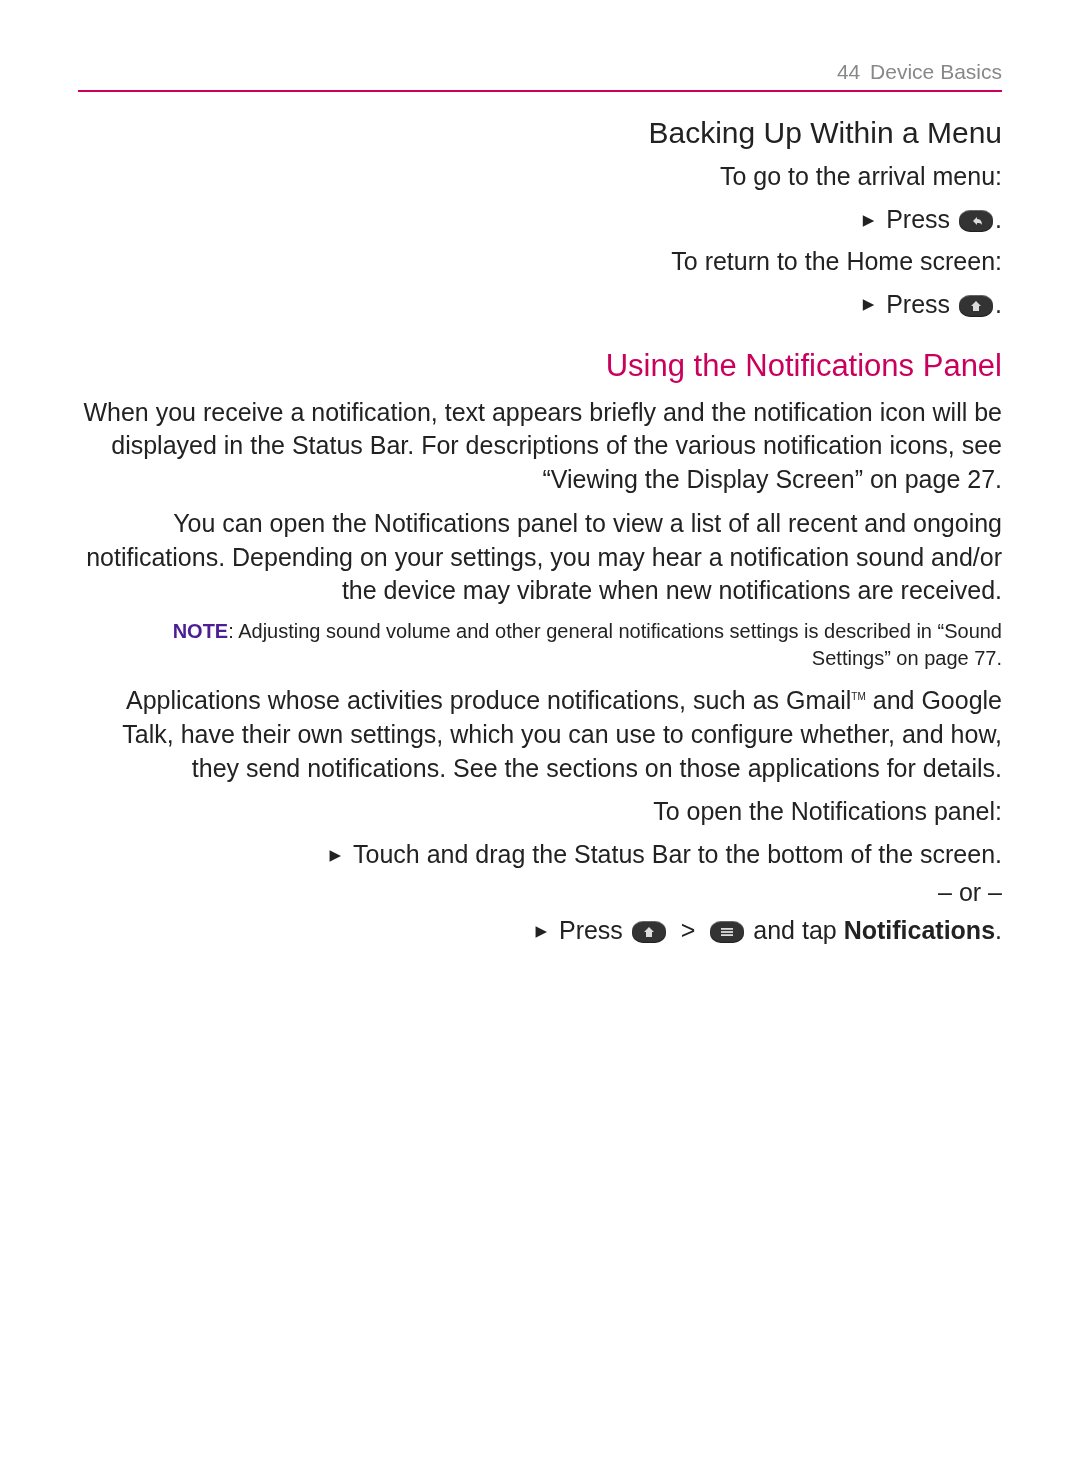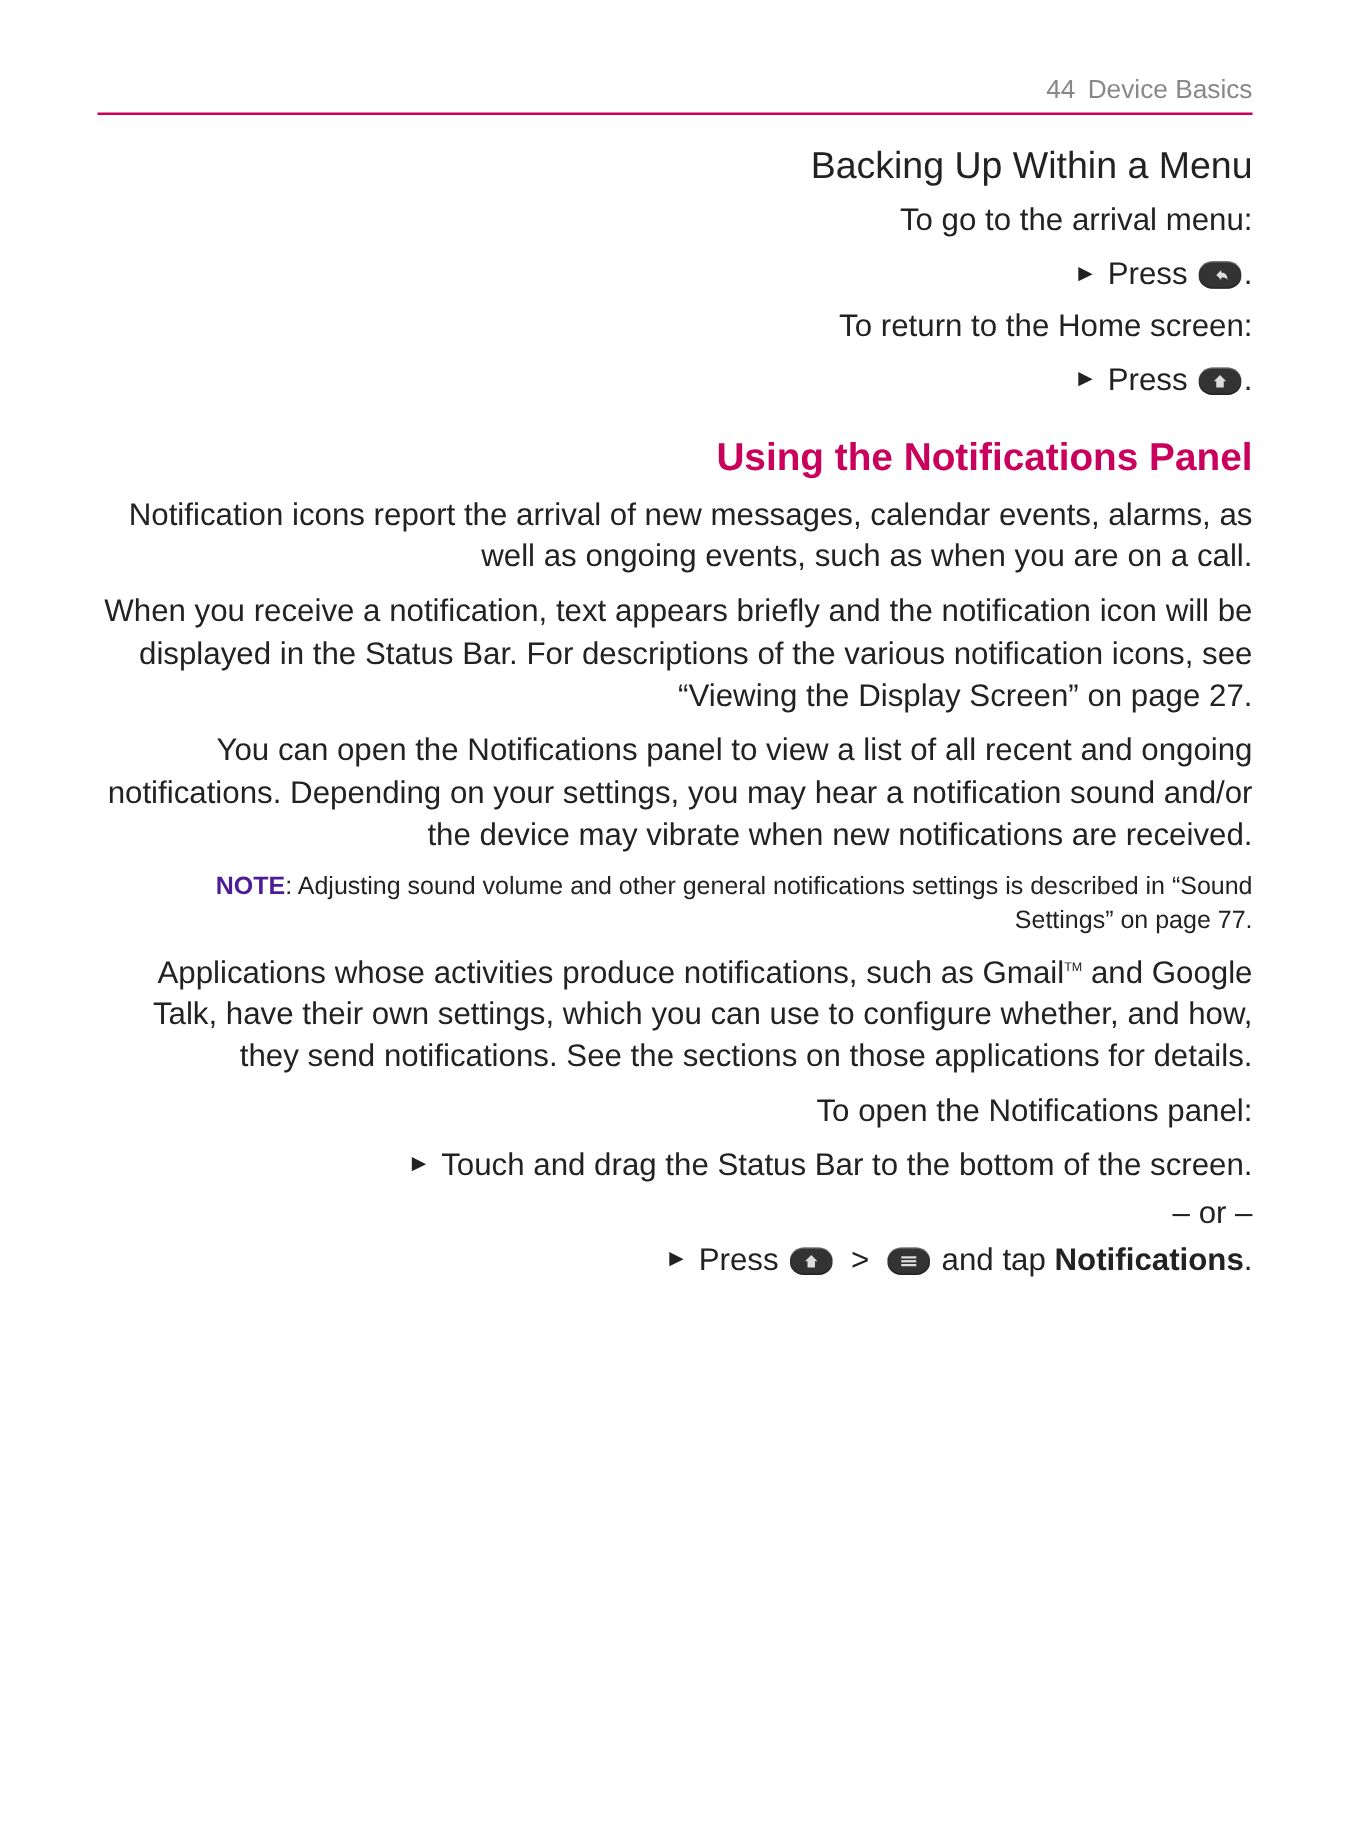--- a/index.html
+++ b/index.html
@@ -50,21 +50,21 @@
       display: inline-block;
       margin-right: 12px;
       font-size: 15px;
       vertical-align: middle;
       position: relative;
       top: -2px;
     }
     .section-title {
       color: #c9005c;
       font-size: 31px;
-      font-weight: bold;
+      font-weight: normal;
       margin-top: 26px;
       margin-bottom: 12px;
     }
     .para {
       font-size: 25px;
       color: #222;
       line-height: 1.35;
       margin-top: 10px;
       margin-bottom: 10px;
     }
@@ -138,21 +138,20 @@
   <div class="body-text">To return to the Home screen:</div>
 
   <div class="bullet-line">
     <span class="bullet-marker">▶</span><span>Press </span><span class="key-icon"><svg width="12" height="12" viewBox="0 0 12 12">
           <path d="M6 1 L11 6 L9 6 L9 11 L3 11 L3 6 L1 6 Z" fill="#ddd"></path>
         </svg></span><span>.</span>
   </div>
 
   <div class="section-title">Using the Notifications Panel</div>
 
-  <div class="para">Notification icons report the arrival of new messages, calendar events, alarms, as well as ongoing events, such as when you are on a call.</div>
   <div class="para">When you receive a notification, text appears briefly and the notification icon will be displayed in the Status Bar. For descriptions of the various notification icons, see “Viewing the Display Screen” on page 27.</div>
   <div class="para">You can open the Notifications panel to view a list of all recent and ongoing notifications. Depending on your settings, you may hear a notification sound and/or the device may vibrate when new notifications are received.</div>
 
   <div class="note-block">
     <span class="note-label">NOTE</span><span>: Adjusting sound volume and other general notifications settings is described in “Sound Settings” on page 77.</span>
   </div>
 
   <div class="para">
     <span>Applications whose activities produce notifications, such as Gmail</span><span class="gmail-tm">TM</span><span> and Google Talk, have their own settings, which you can use to configure whether, and how, they send notifications. See the sections on those applications for details.</span>
   </div>

